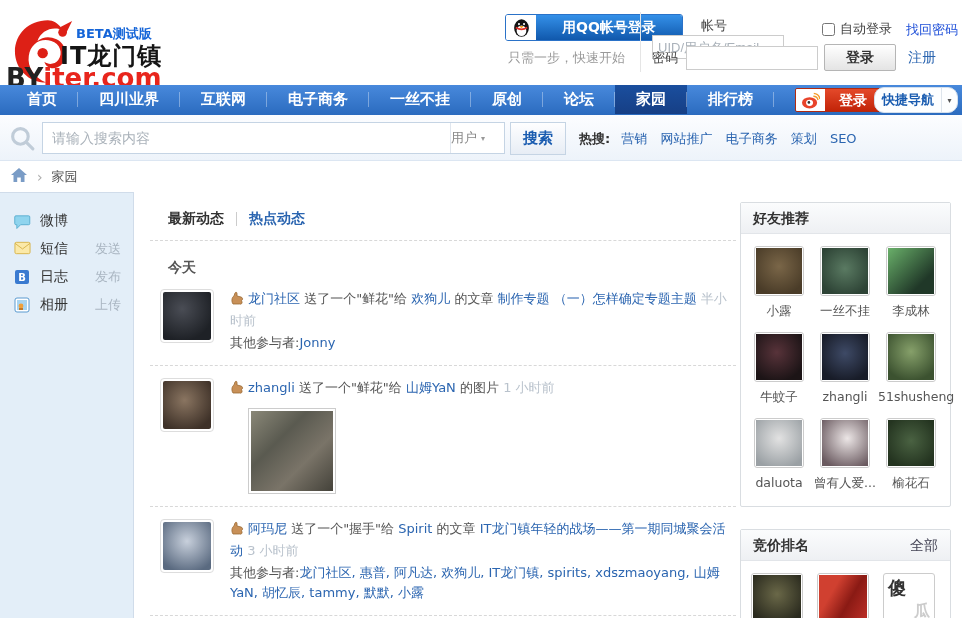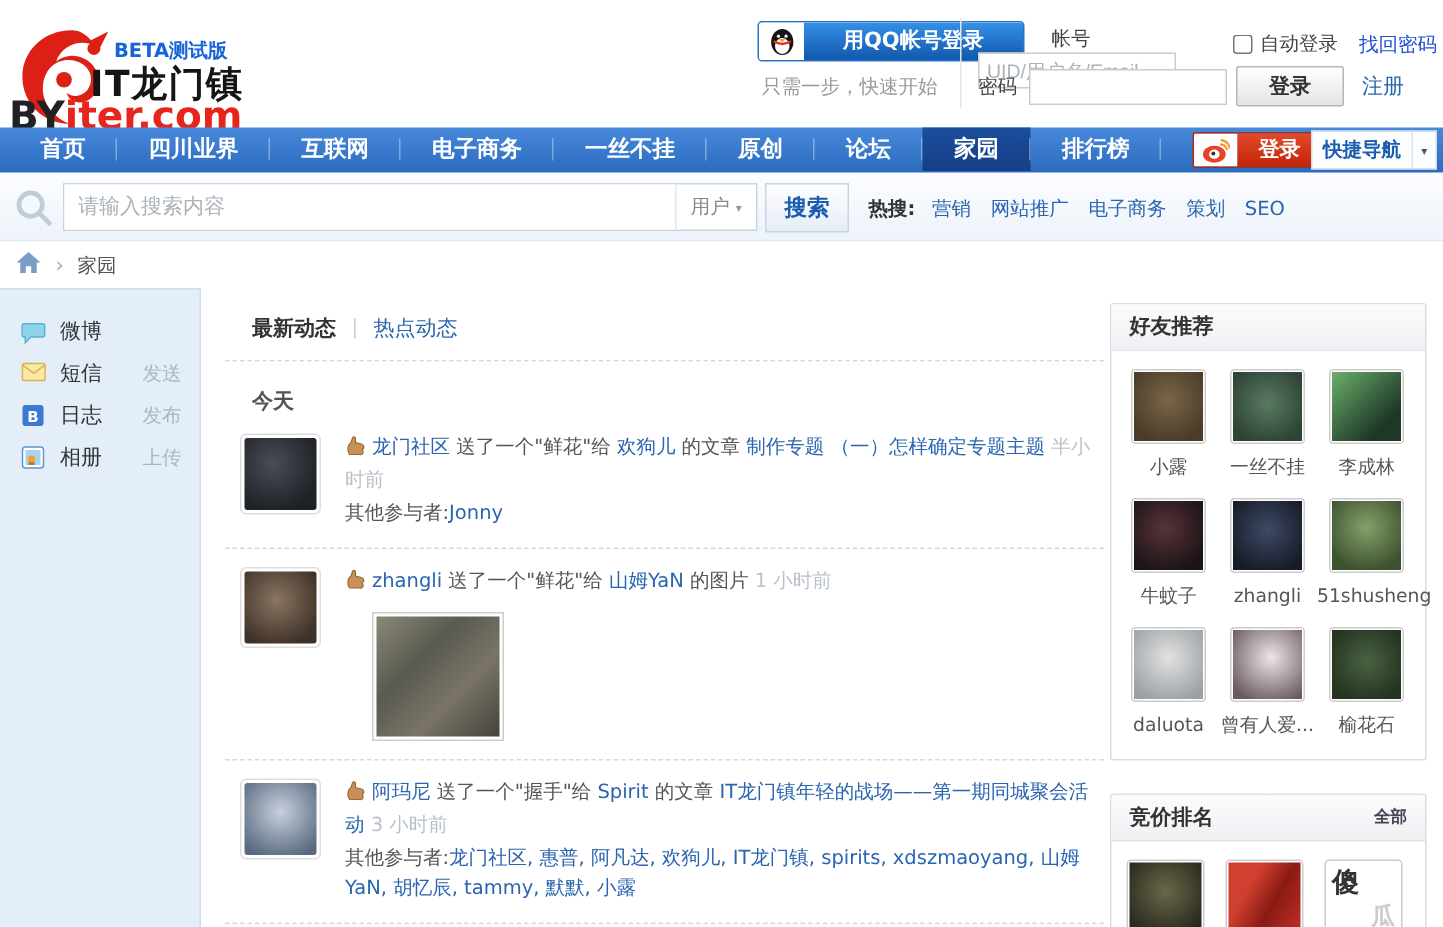--- a/index.html
+++ b/index.html
@@ -46,36 +46,36 @@
   .nav-item { padding:0 21px; line-height:29px; color:#fff; font-size:15px; font-weight:bold;
               position:relative; cursor:pointer; white-space:nowrap; }
   .nav-item::after { content:""; position:absolute; right:0; top:7px; height:15px; width:1px; background:rgba(255,255,255,.35); }
   .nav-item.active { background:linear-gradient(#1a4e9e,#163f85); }
   .weibo-unit { position:absolute; left:795px; top:3px; height:24px; display:flex;
                 border-radius:2px; overflow:hidden; border:1px solid #b02a10; cursor:pointer; }
   .weibo-ic-box { width:29px; background:#fff; display:flex; align-items:center; justify-content:center; }
   .weibo-btn { width:56px; background:linear-gradient(#e4492a,#c22408); color:#fff; font-weight:bold;
                font-size:14px; text-align:center; line-height:23px; }
   .quick-nav { position:absolute; left:874px; top:2px; height:26px; width:84px; background:#fdfeff;
-               border:1px solid #d4dfec; border-radius:0; display:flex; align-items:center; cursor:pointer; }
+               border:1px solid #d4dfec; border-radius:10px; display:flex; align-items:center; cursor:pointer; }
   .qn-label { flex:1; text-align:center; color:#1a5cb0; font-weight:bold; font-size:13px; white-space:nowrap; }
   .qn-arrow { width:16px; align-self:stretch; border-left:1px solid #dde4ec; color:#555; font-size:8px;
               display:flex; align-items:center; justify-content:center; }
 
   
   .search-bar { position:absolute; top:115px; left:0; width:962px; height:46px;
                 background:linear-gradient(#fcfdff,#edf3fa); border-bottom:1px solid #dce6f2; }
   .mag { position:absolute; left:9px; top:10px; }
   .search-box { position:absolute; left:42px; top:7px; width:463px; height:32px; background:#fff;
                 border:1px solid #c5d4e4; display:flex; }
   .search-input { flex:1; border:none; outline:none; padding:0 9px; font-size:14px; color:#444;
                   font-family:"DejaVu Sans","Liberation Sans",sans-serif; }
   .search-input::placeholder { color:#aab2ba; }
   .scope { width:54px; border-left:1px solid #e0e6ee; display:flex; align-items:center;
-           justify-content:center; gap:4px; color:#888; font-size:13px; cursor:pointer; }
+           gap:4px; color:#888; font-size:13px; cursor:pointer; }
   .scope .arr { font-size:8px; color:#999; }
   .search-btn { position:absolute; left:510px; top:7px; width:56px; height:33px;
                 background:linear-gradient(#fefeff,#e7edf5); border:1px solid #c5d4e4;
                 font-size:15px; font-weight:bold; color:#1a5cb0; cursor:pointer;
                 font-family:"DejaVu Sans","Liberation Sans",sans-serif; }
   .hot { position:absolute; left:579px; top:15px; font-size:13px; white-space:nowrap; }
   .hot-label { font-weight:bold; color:#333; margin-right:7px; }
   .hot a { color:#2b65b0; margin-right:9px; }
 
   
@@ -90,21 +90,21 @@
   .sb-item { display:flex; align-items:center; height:28px; padding:0 12px 0 14px; cursor:pointer; }
   .sb-ic { width:17px; height:17px; margin-right:9px; flex:none; }
   .sb-label { font-size:14px; color:#333; }
   .sb-action { margin-left:auto; font-size:13px; color:#aab6c2; }
 
   
   .main { position:absolute; left:150px; top:192px; width:586px; }
   .tabs { display:flex; align-items:center; padding:18px 0 12px 18px; border-bottom:1px dashed #d8d8d8; }
   .tab-active { font-size:14px; font-weight:bold; color:#333; cursor:pointer; }
   .tab-sep { width:1px; height:14px; background:#ccc; margin:0 12px; }
-  .tab { font-size:14px; color:#2b65b0; cursor:pointer; }
+  .tab { font-size:14px; color:#2b65b0; cursor:pointer;font-weight:bold; }
   .date-group { margin:18px 0 0 18px; font-size:14px; font-weight:bold; color:#555; }
   .feed-item { display:flex; padding:12px 0 12px 10px; border-bottom:1px dashed #d8d8d8; }
   .feed-item.last { border-bottom:none; }
   .avatar { width:54px; height:54px; border:1px solid #ddd; border-radius:4px; padding:2px; background:#fff;
             flex:none; cursor:pointer; }
   .avatar .img { width:100%; height:100%; border-radius:2px; }
   .fa0 .img { background:radial-gradient(circle at 40% 35%, #4a4d55, #1e2126 75%); }
   .fa1 .img { background:radial-gradient(circle at 45% 40%, #8a7561, #3e3128 80%); }
   .fa2 .img { background:radial-gradient(circle at 50% 40%, #c8d0dc, #5a6a80 85%); }
   .feed-body { margin-left:16px; font-size:13px; line-height:20px; color:#555; flex:1; }
@@ -115,21 +115,21 @@
   .feed-photo { width:88px; height:86px; border:1px solid #ccc; padding:2px; background:#fff;
                 margin:8px 0 0 18px; cursor:pointer; }
   .feed-photo .img { width:100%; height:100%;
       background:linear-gradient(135deg,#8a8878,#5a5a50 35%,#7a7468 65%,#44423a); }
 
   
   .right { position:absolute; left:740px; top:202px; width:211px; }
   .panel { border:1px solid #d9dde1; background:#fff; border-radius:2px; }
   .panel-h { height:31px; line-height:30px; padding:0 12px; background:linear-gradient(#fbfcfd,#eef0f3);
              border-bottom:1px solid #e2e5e9; font-size:14px; font-weight:bold; color:#333; display:flex; }
-  .panel-h .all { margin-left:auto; font-weight:bold; font-size:11px; color:#445; }
+  .panel-h .all { margin-left:auto; font-weight:normal; font-size:14px; color:#445; }
   .fgrid { display:flex; flex-wrap:wrap; padding:12px 5px 2px; }
   .friend { width:66px; margin-bottom:12px; text-align:center; cursor:pointer; }
   .f-avatar { width:50px; height:50px; margin:0 auto; border:1px solid #ccc; border-radius:3px;
               padding:1px; background:#fff; }
   .f-av-img { width:46px; height:46px; }
   .f-name { margin-top:7px; font-size:12.5px; color:#555; white-space:nowrap; }
   .f0 { background:radial-gradient(circle at 50% 40%, #7a6648, #4a3c28 80%); }
   .f1 { background:linear-gradient(135deg,#6ab06a,#203828 75%); }
   .f2 { background:radial-gradient(circle at 50% 45%, #5a7a62, #2e4436 80%); }
   .f3 { background:radial-gradient(circle at 45% 40%, #58333a, #1c1416 78%); }

